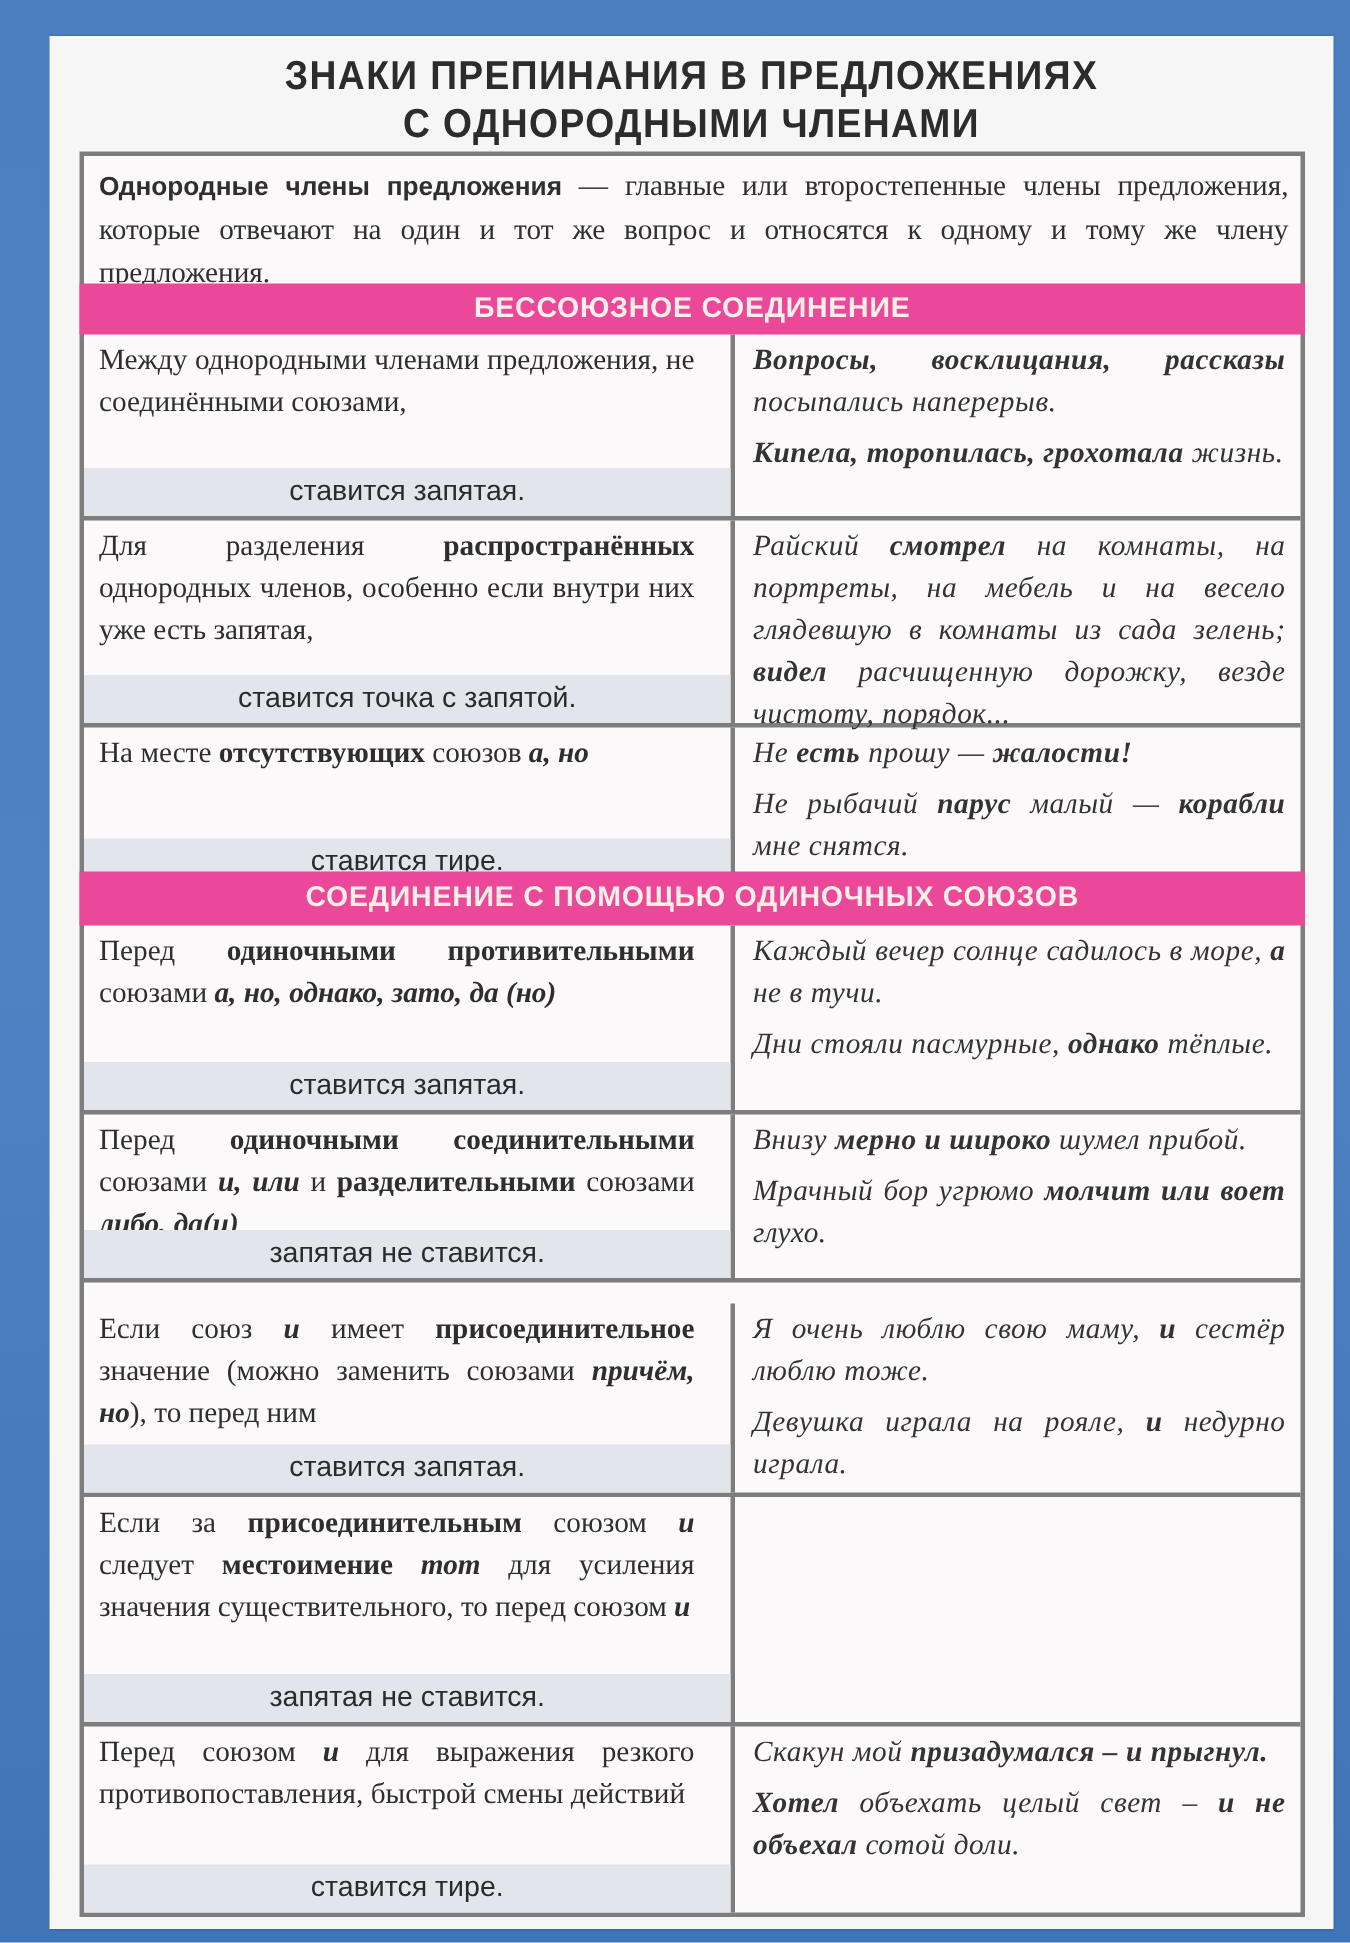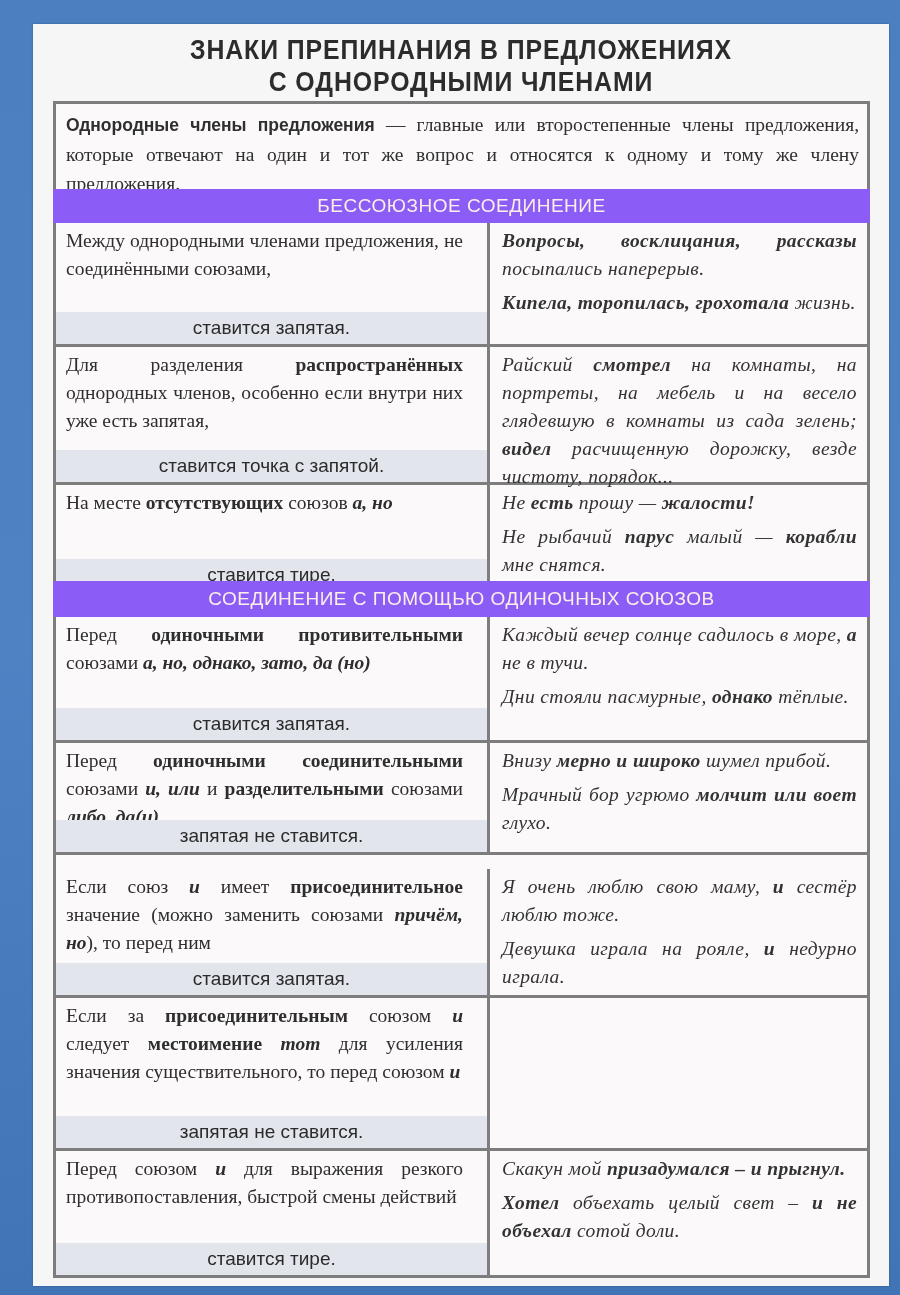--- a/index.html
+++ b/index.html
@@ -32,23 +32,23 @@
     position:absolute; left:0; right:0; top:0; height:85px;
     padding:6px 8px 12px 10px; box-sizing:border-box;
     font-size:19.5px; line-height:29px; color:#2f2f2f;
     text-align:justify;
   }
   .def .term {
     font-family:"Liberation Sans", sans-serif; font-weight:bold; font-size:17.5px;
   }
   .section-header {
     position:absolute; left:-3px; right:-3px;
-    background:#8b5cf6;
+    background:#ec4899;
     color:#fbefe7;
-    font-family:"Liberation Sans", sans-serif; font-weight:normal;
+    font-family:"Liberation Sans", sans-serif; font-weight:bold;
     font-size:19px; text-align:center; letter-spacing:0.5px;
     display:flex; align-items:center; justify-content:center;
   }
   .row {
     position:absolute; left:0; right:0;
     border-bottom:3px solid #7d7d7d;
     box-sizing:border-box;
   }
   .row.last { border-bottom:none; }
   .cell-left {

